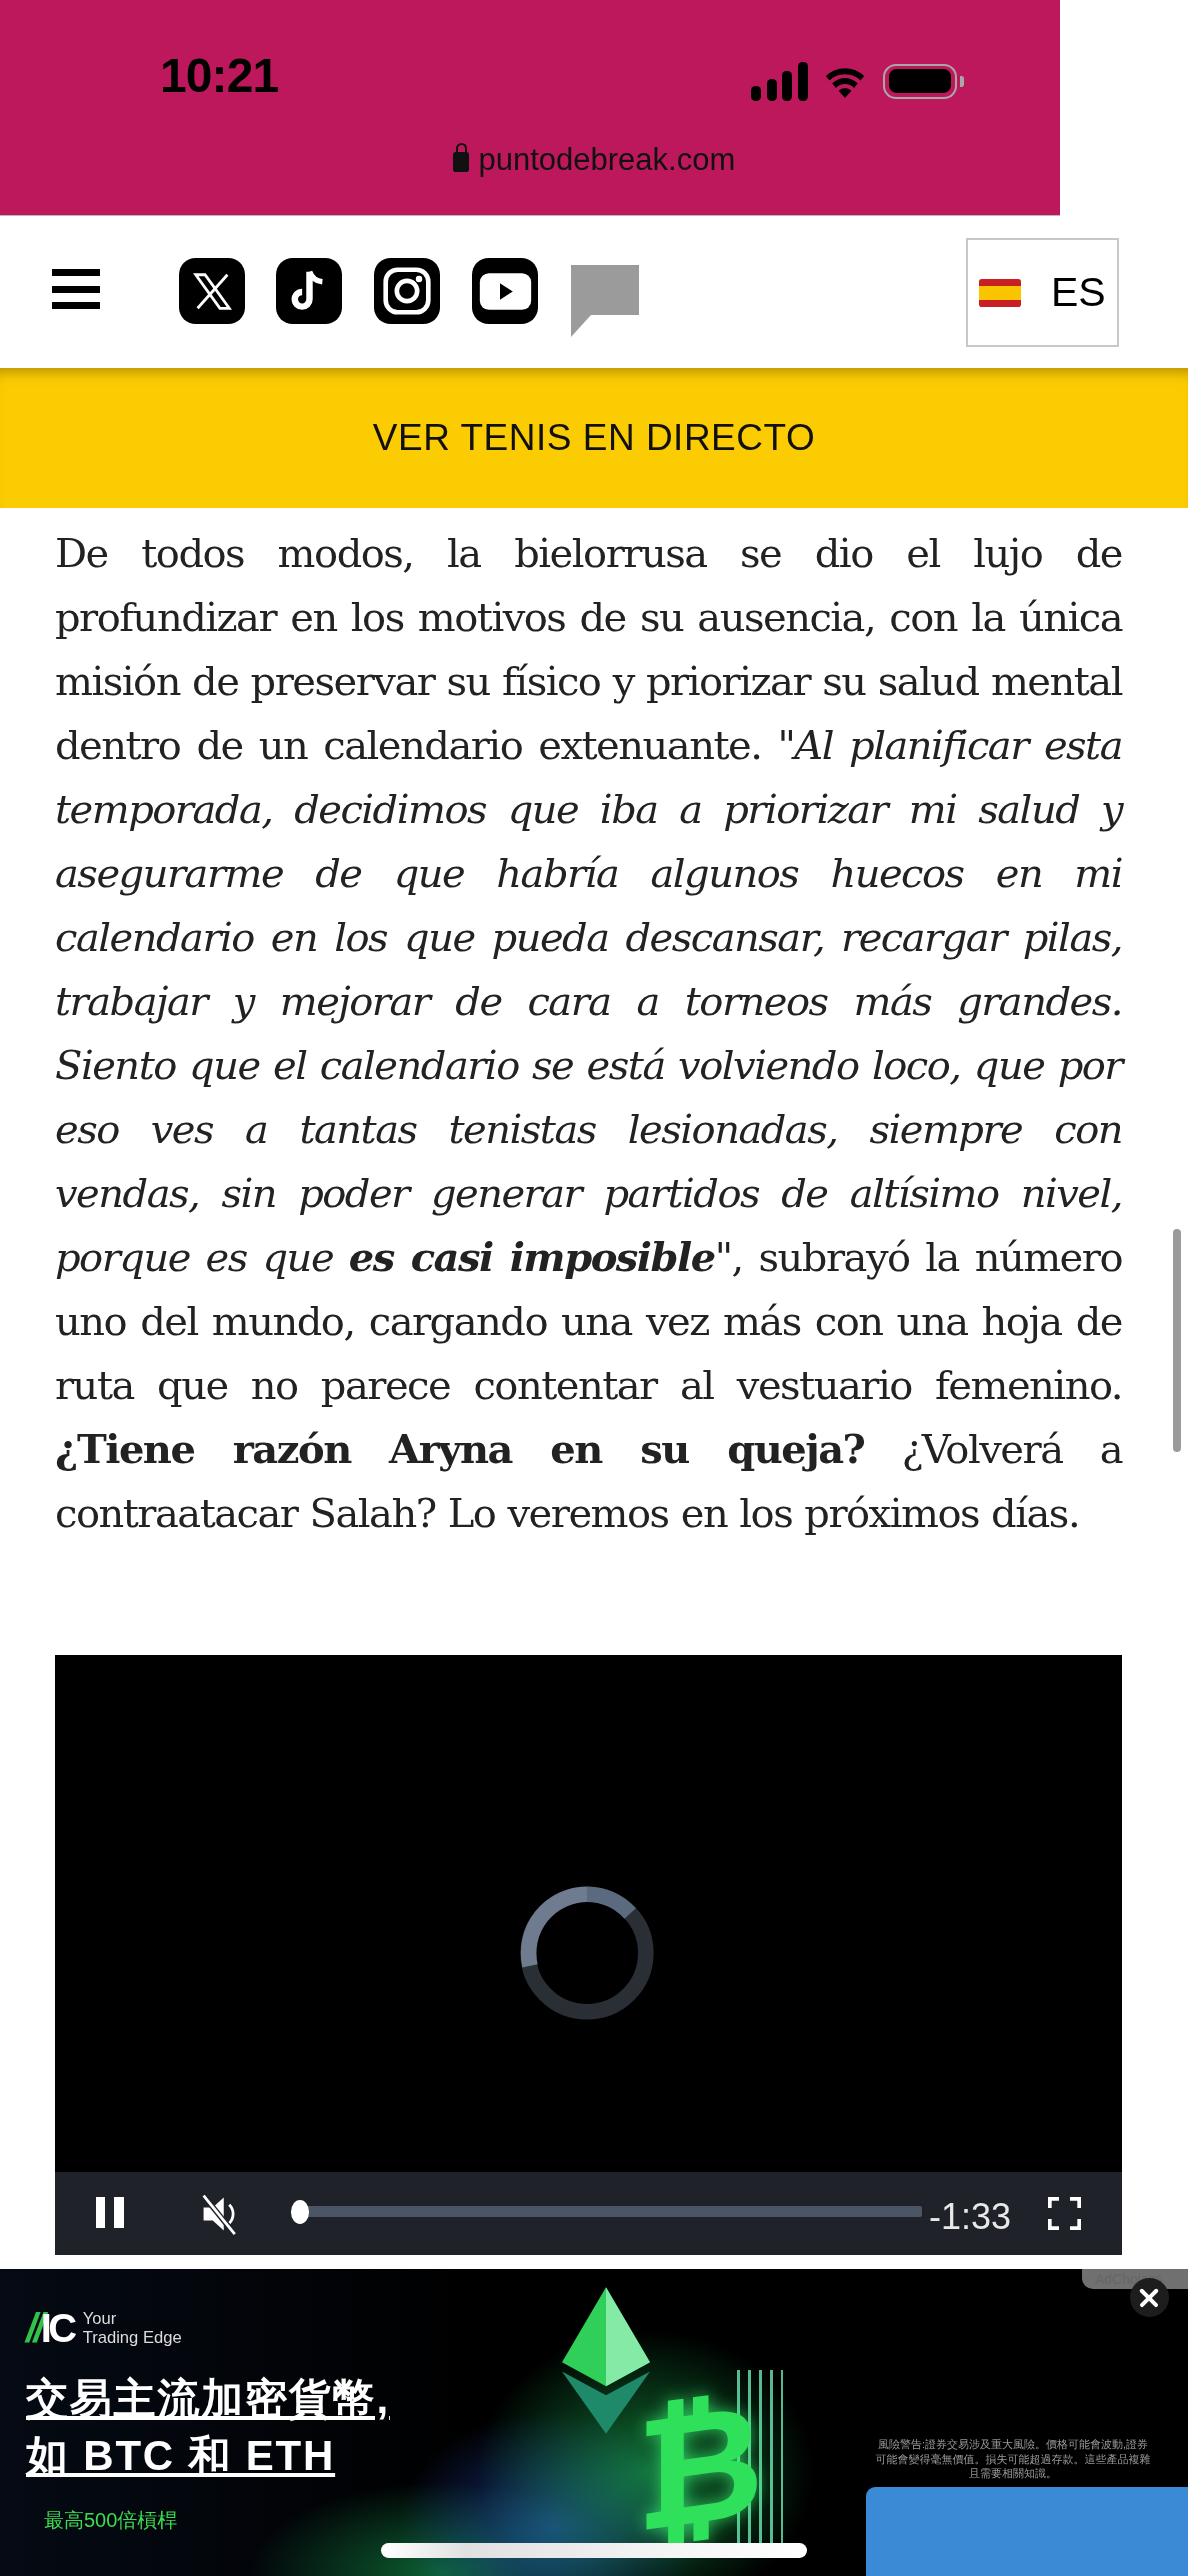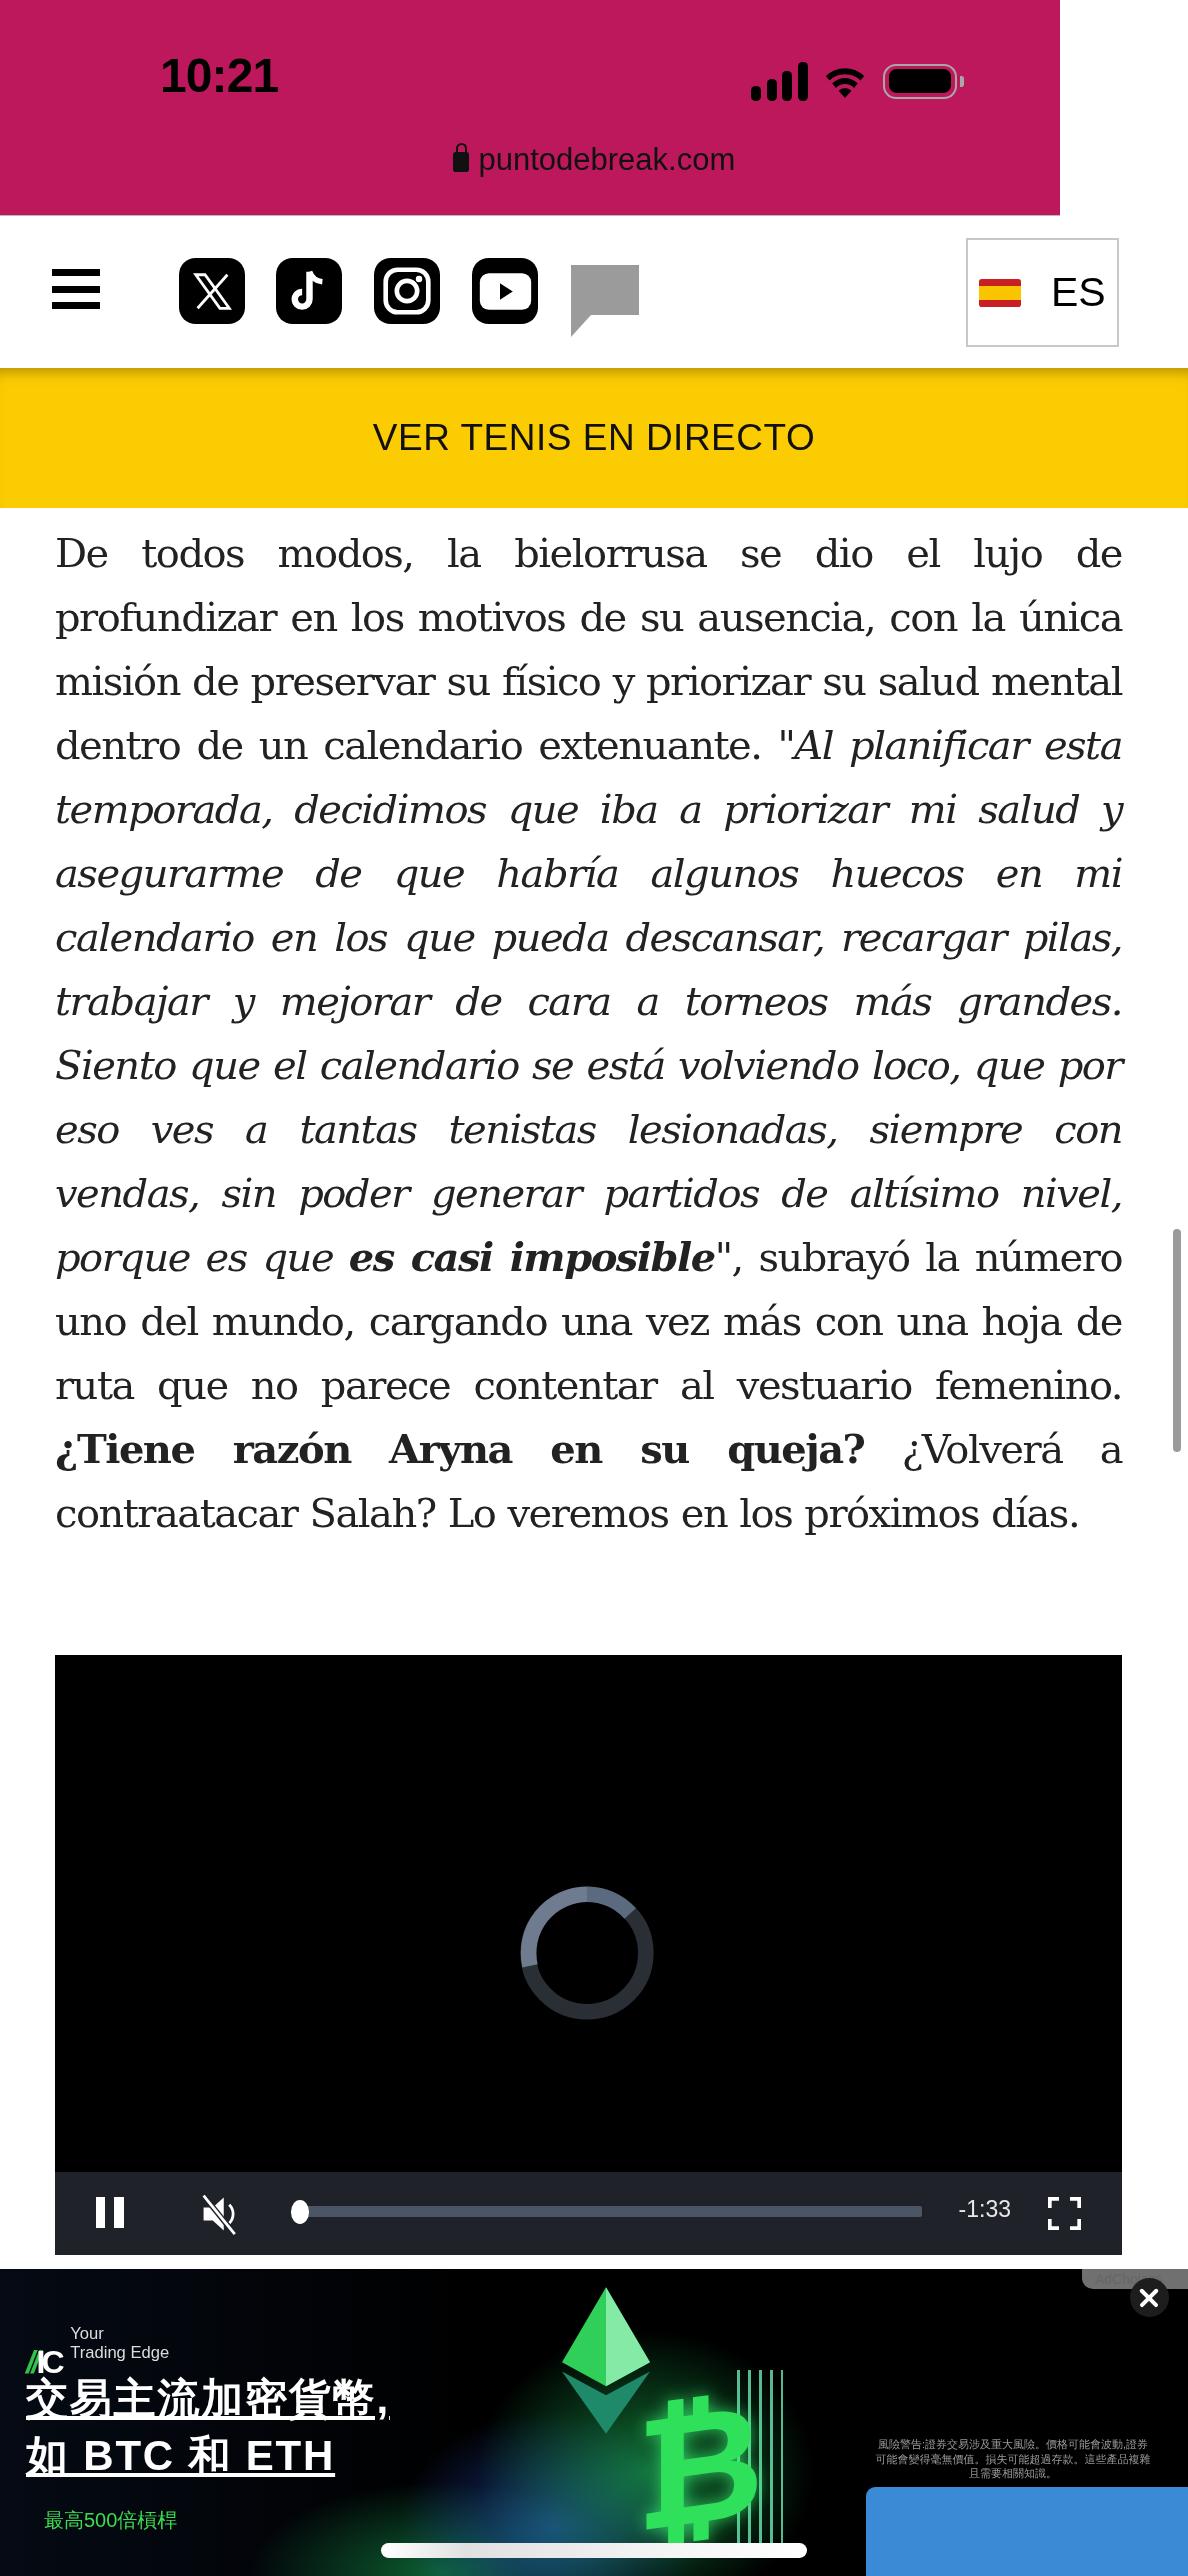--- a/index.html
+++ b/index.html
@@ -70,34 +70,34 @@
   
   .video { position:absolute; left:55px; top:1655px; width:1067px; height:600px; background:#000; }
   .spinner { position:absolute; left:464px; top:230px; width:136px; height:136px; }
   .controls { position:absolute; left:0; bottom:0; width:1067px; height:83px; background:#1f2329; }
   .ctrl { position:absolute; cursor:pointer; }
   .pause { left:41px; top:25px; width:29.5px; height:31px; }
   .pause span { position:absolute; top:0; width:9.2px; height:31px; background:#fff; }
   .mute { left:143px; top:20px; width:46px; height:44px; }
   .progress { left:241px; top:34px; width:626px; height:11px; background:#4b5565; border-radius:1.8px; }
   .progress .thumb { position:absolute; left:-5.5px; top:-6.4px; width:18.4px; height:24px; background:#fff; border-radius:50%; }
-  .remaining { position:absolute; left:864px; top:24px; font-size:23px; color:#e8e8e8; width:92px; text-align:right; }
+  .remaining { position:absolute; left:864px; top:24px; font-size:36px; color:#e8e8e8; width:92px; text-align:right; }
   .fullscreen { left:993px; top:25px; width:33px; height:33px; }
 
   
   .ad {
     position:absolute; left:0; top:2269px; width:1188px; height:307px; overflow:hidden;
     background:
       radial-gradient(ellipse 240px 203px at 645px 203px, rgba(30,200,90,0.55), transparent 70%),
       radial-gradient(ellipse 221px 166px at 553px 258px, rgba(40,90,220,0.55), transparent 70%),
       radial-gradient(ellipse 276px 129px at 442px 304px, rgba(20,160,80,0.6), transparent 70%),
       linear-gradient(90deg, #050a14 0%, #000 40%, #000 100%);
   }
   .ad-logo { position:absolute; left:26px; top:37px; display:flex; align-items:center; gap:9.2px; }
-  .ad-logo .mark { font-size:32px; font-weight:900; color:#fff; letter-spacing:-3.7px; font-family:"Liberation Sans", sans-serif; position:relative;margin-top:38px; }
+  .ad-logo .mark { font-size:40px; font-weight:900; color:#fff; letter-spacing:-3.7px; font-family:"Liberation Sans", sans-serif; position:relative; }
   .ad-logo .mark .green { color:#32c24a; font-style:italic; }
   .ad-logo .tagline { font-size:16.6px; color:#ddd; line-height:18.4px; }
   .ad-headline { position:absolute; left:26px; top:101px; font-size:42px; line-height:57px; font-weight:700; color:#fff; letter-spacing:1.8px;text-decoration:underline; }
   .ad-sub { position:absolute; left:44px; top:238px; font-size:20px; color:#3ddb4f; }
   .eth { position:absolute; left:562px; top:18.4px; width:88px; height:147px; }
   .btc { position:absolute; left:636px; top:120px; font-size:157px; line-height:157px; font-weight:900; color:#2fe05a; font-family:"DejaVu Sans", sans-serif; text-shadow:0 0 16.6px rgba(60,255,120,0.7); transform:skewY(-8deg); }
   .bars { position:absolute; left:737px; top:101px; width:46px; height:175px; background:repeating-linear-gradient(90deg, rgba(120,255,200,0.9) 0 2.8px, transparent 2.8px 11px); opacity:0.8; }
   .ad-cta { position:absolute; left:884px; top:103px; width:256px; height:48px; background:#3ee63a; border-radius:9.2px; display:flex; align-items:center; justify-content:center; cursor:pointer; }
   .ad-cta span { font-size:25px; font-weight:700; color:#111; }
   .ad-warning { position:absolute; left:875px; top:168px; width:276px; font-size:11px; line-height:14.7px; color:#9a9a9a; text-align:center; }

